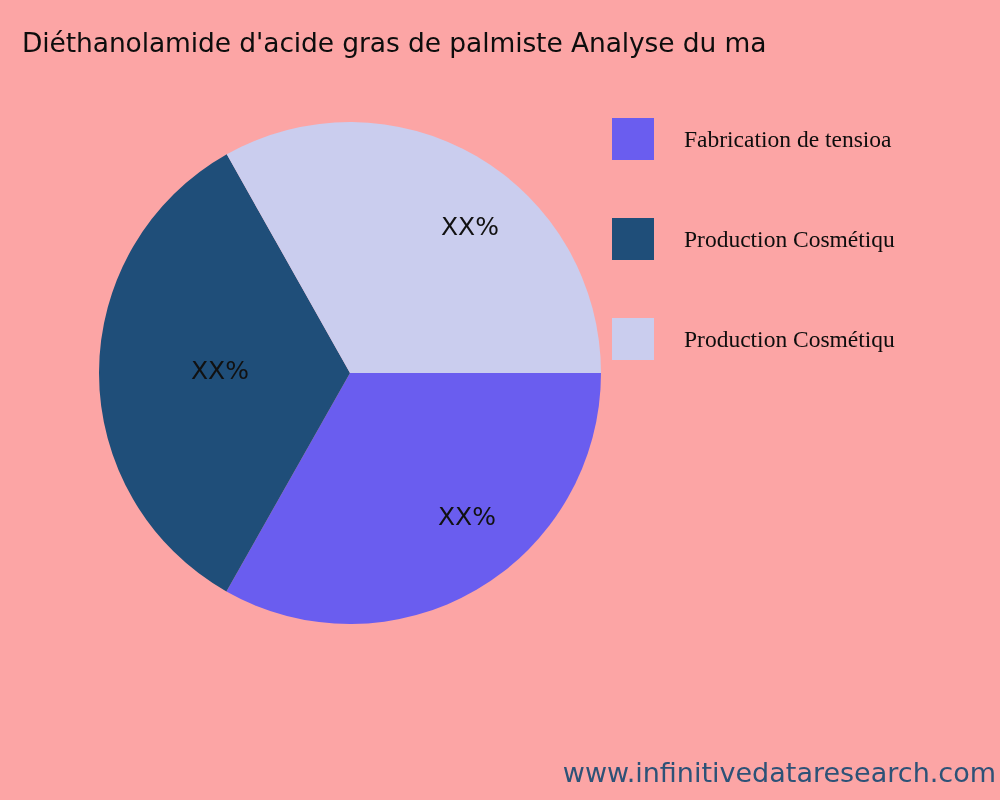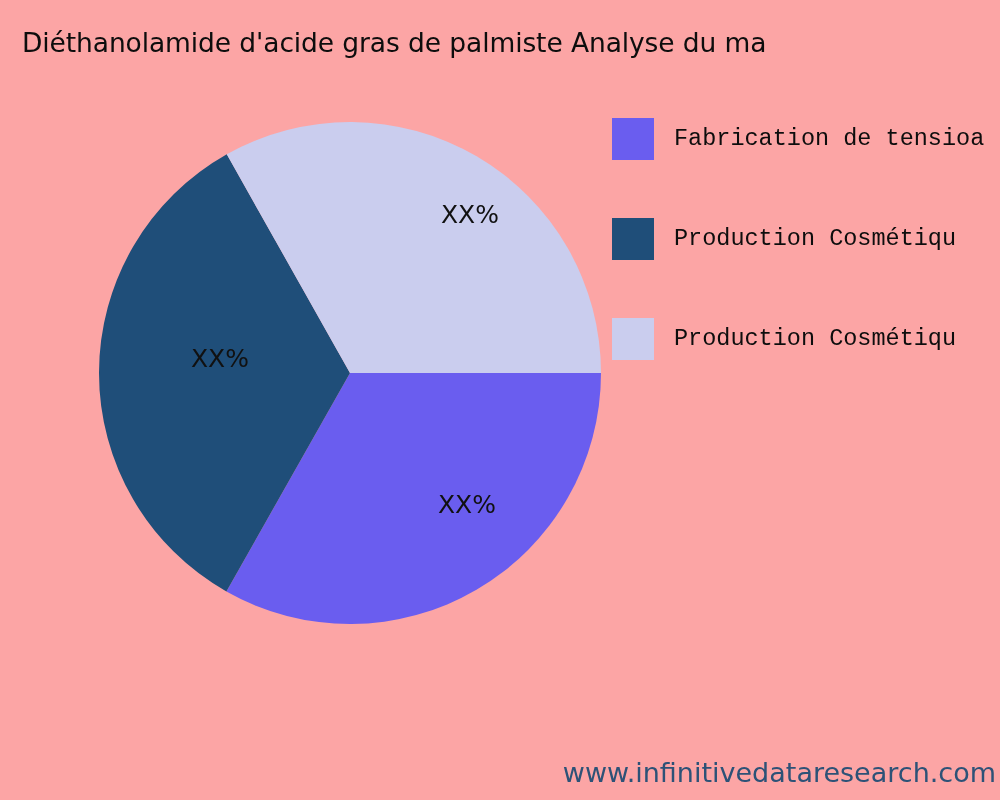--- a/index.html
+++ b/index.html
@@ -46,20 +46,21 @@
     left: 0;
     top: 0;
   }
   .slice-label {
     position: absolute;
     font-size: 25px;
     color: #111111;
     white-space: nowrap;
     transform: translate(-50%, -50%);
     font-family: "DejaVu Sans", "Liberation Sans", sans-serif;
+    margin-top: 12px;
   }
 
   
   #legend {
     position: absolute;
     left: 612px;
     top: 118px;
     width: 420px;
   }
   .legend-row {
@@ -68,27 +69,27 @@
   }
   .legend-swatch {
     position: absolute;
     left: 0;
     top: 0;
     width: 42px;
     height: 42px;
   }
   .legend-label {
     position: absolute;
-    left: 62px;
+    left: 72px;
     top: 6px;
     font-size: 23.5px;
     line-height: 30px;
     color: #0d0d0d;
     white-space: nowrap;
-    font-family: Liberation Mono, monospace;
+    font-family: Liberation Serif, serif;
   }
 
   
   #footer-url {
     position: absolute;
     right: 4px;
     bottom: 12px;
     font-size: 27px;
     color: #2d5277;
     white-space: nowrap;

